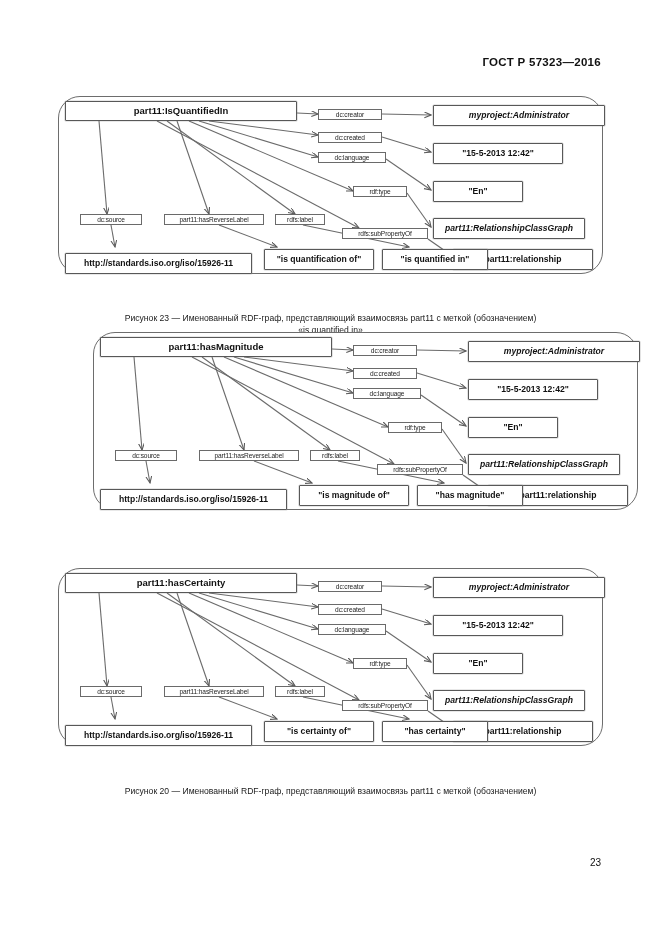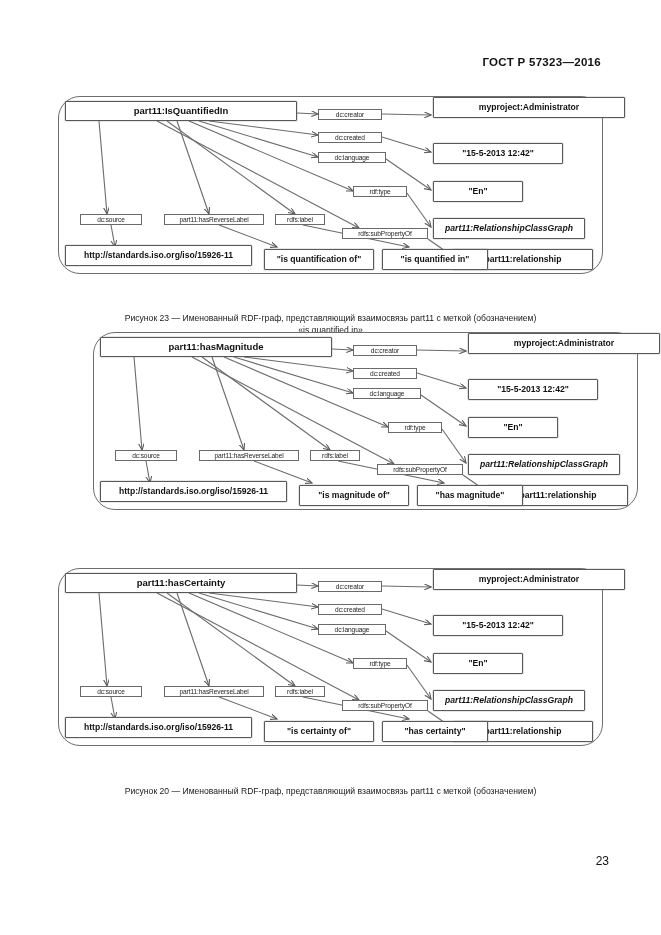--- a/index.html
+++ b/index.html
@@ -73,26 +73,26 @@
     box-shadow: 0 0 0 0.6px rgba(120,120,120,0.35);
   }
   .node.subject {
     left: 6px; top: 4px;
     width: 232px; height: 20px;
     font-size: 9.5px;
   }
   .node.obj {
     font-size: 8.6px;
   }
-  .n-admin   { left: 374px; top: 0;   width: 192px; height: 21px; }
+  .n-admin   { left: 374px; top: 8px;   width: 172px; height: 21px; font-style: italic; }
   .n-date    { left: 374px; top: 46px;  width: 130px; height: 21px; }
   .n-lang    { left: 374px; top: 84px;  width: 90px;  height: 21px; }
   .n-classg  { left: 374px; top: 121px; width: 152px; height: 21px; font-style: italic; }
   .n-rel     { left: 394px; top: 152px; width: 140px; height: 21px; }
-  .n-iso     { left: 6px;   top: 148px; width: 187px; height: 21px; font-size: 9.2px; }
+  .n-iso     { left: 6px;   top: 156px; width: 187px; height: 21px; font-size: 9.2px; }
   .n-lbl1    { left: 205px; top: 152px; width: 110px; height: 21px; }
   .n-lbl2    { left: 323px; top: 152px; width: 106px; height: 21px; }
 
   
   .pred {
     position: absolute;
     box-sizing: border-box;
     border: 1px solid #6a6a6a;
     background: #ffffff;
     display: flex;
@@ -126,22 +126,22 @@
     margin-top: 26px;
   }
   .caption .line2 { display: block; }
   .cap1 { top: 286px; }
   .cap2 { top: 522px; }
   .cap3 { top: 759px; }
 
   
   .page-number {
     position: absolute;
-    right: 52px; bottom: 67px;
-    font-size: 12px;
+    right: 60px; bottom: 67px;
+    font-size: 10px;
     color: #111;
   }
 </style>
 </head>
 <body>
 
 <div class="page">
 
   <div class="doc-header">ГОСТ Р 57323—2016</div>
 

